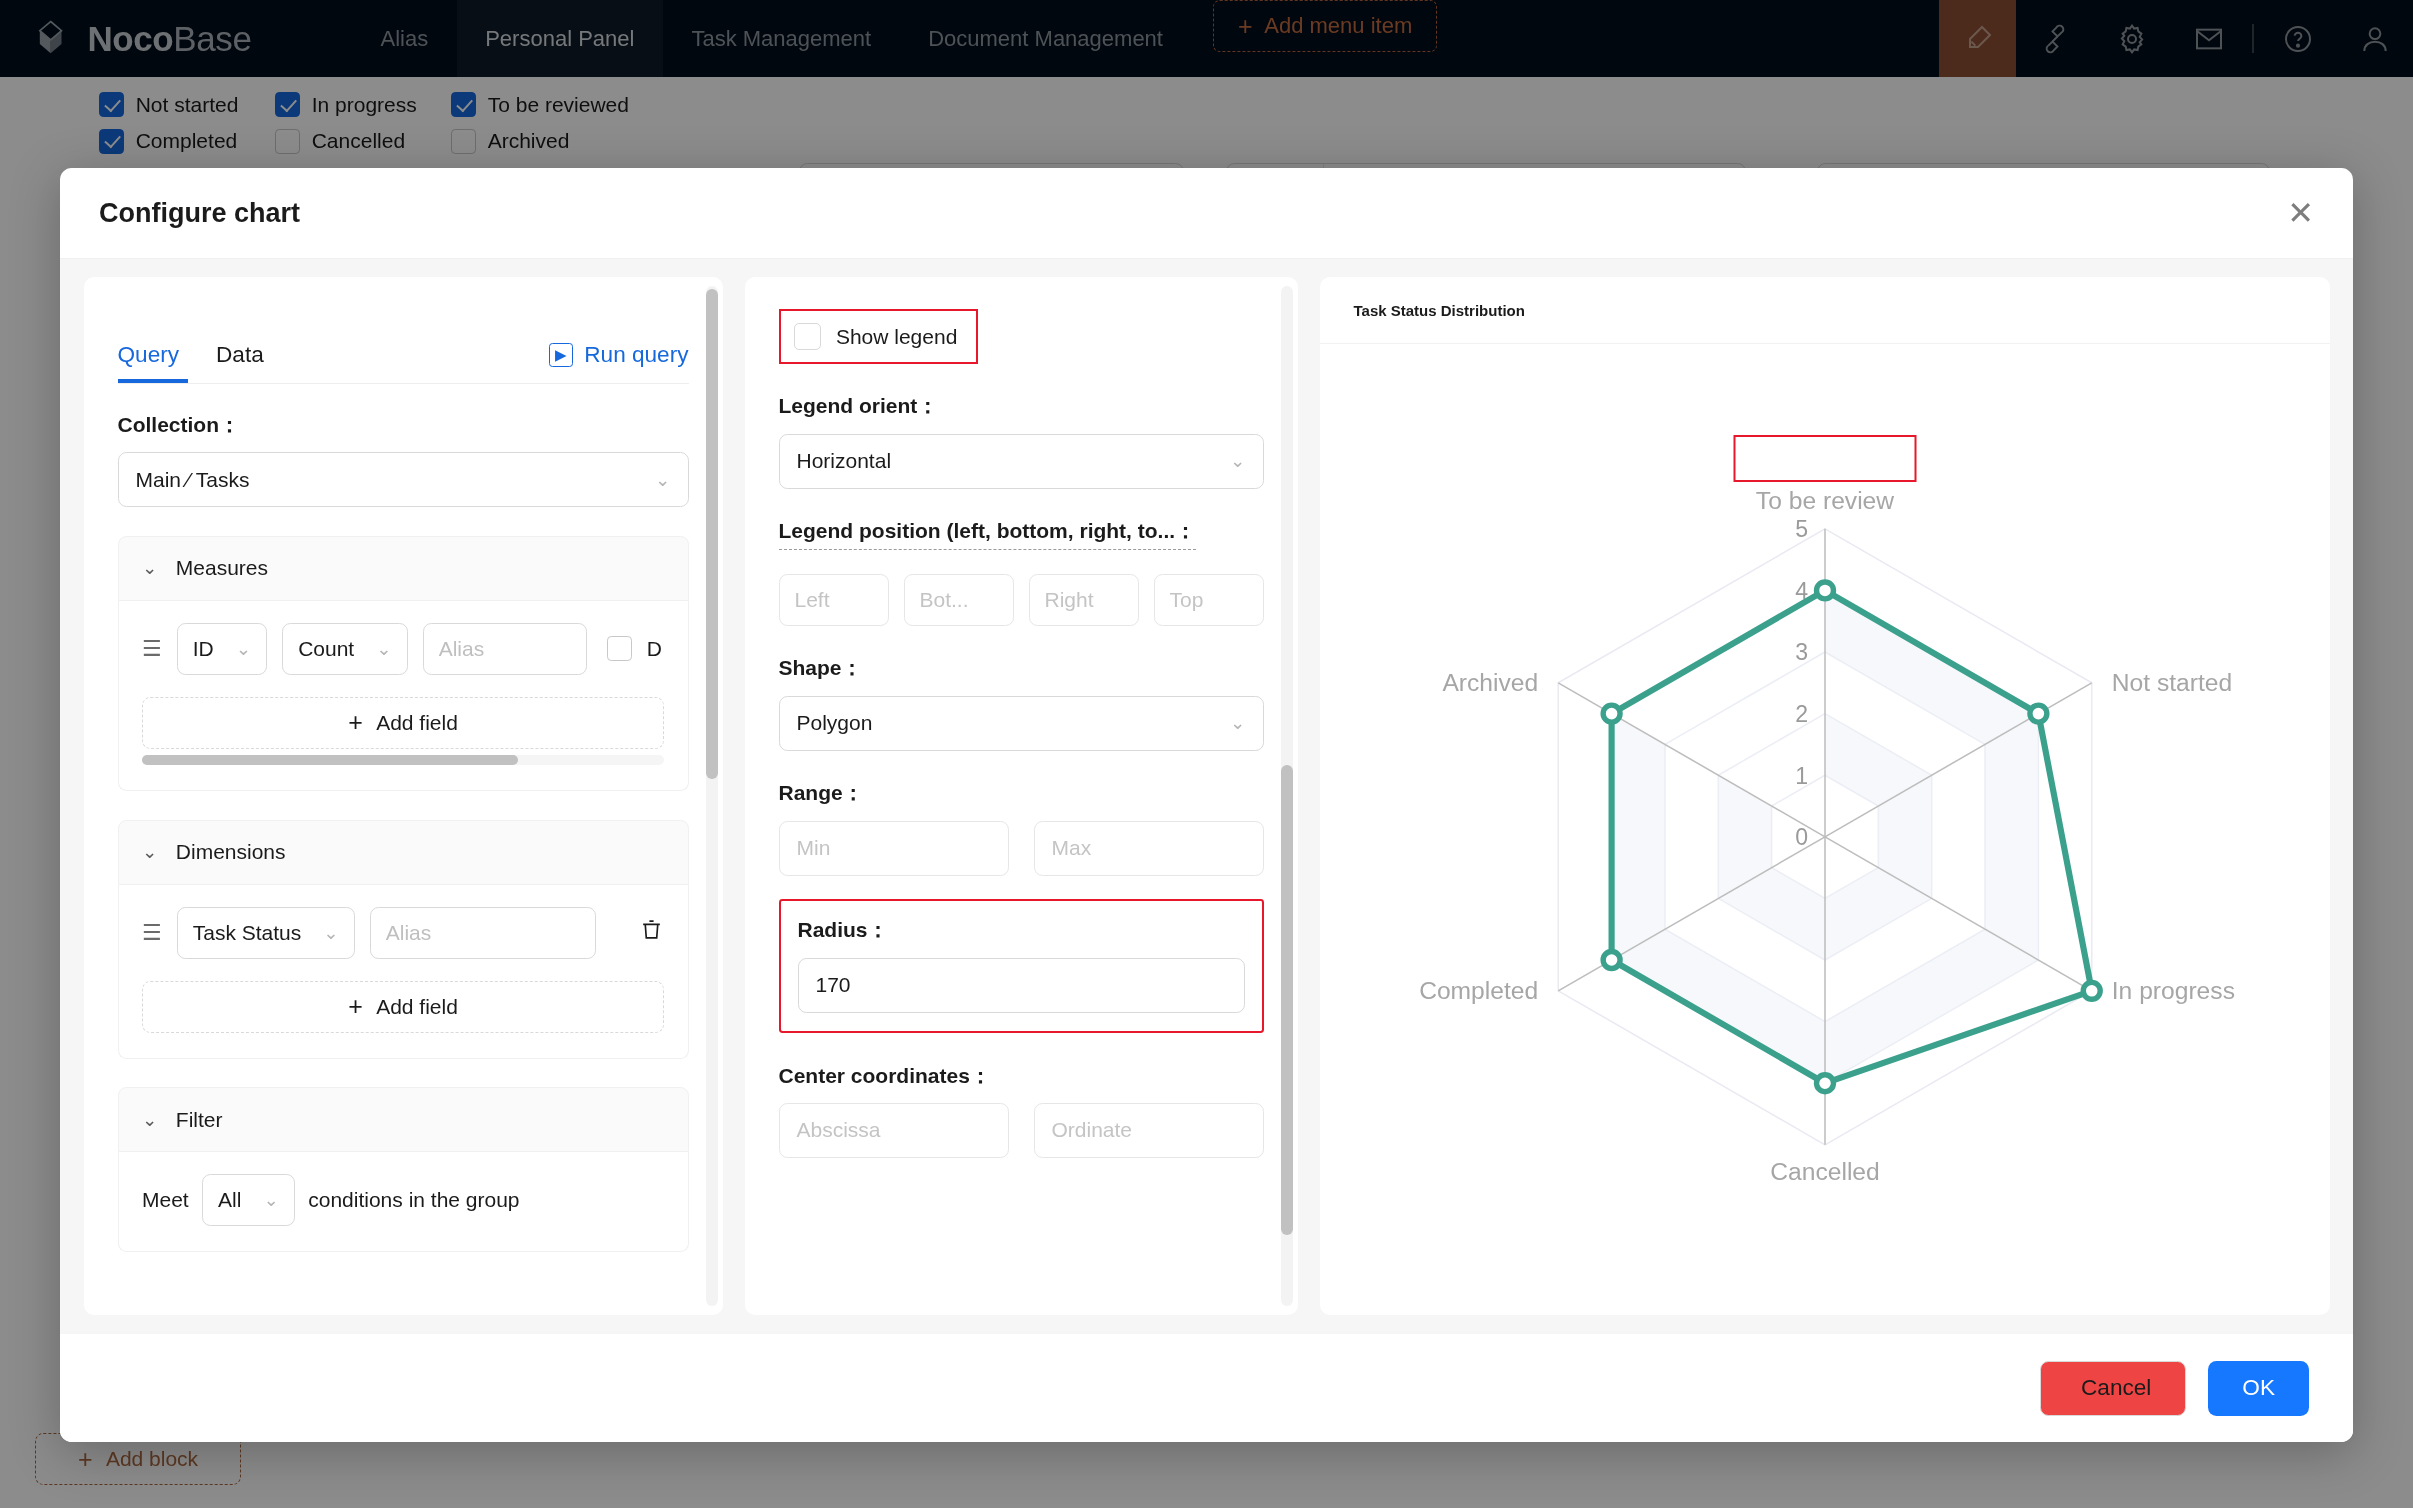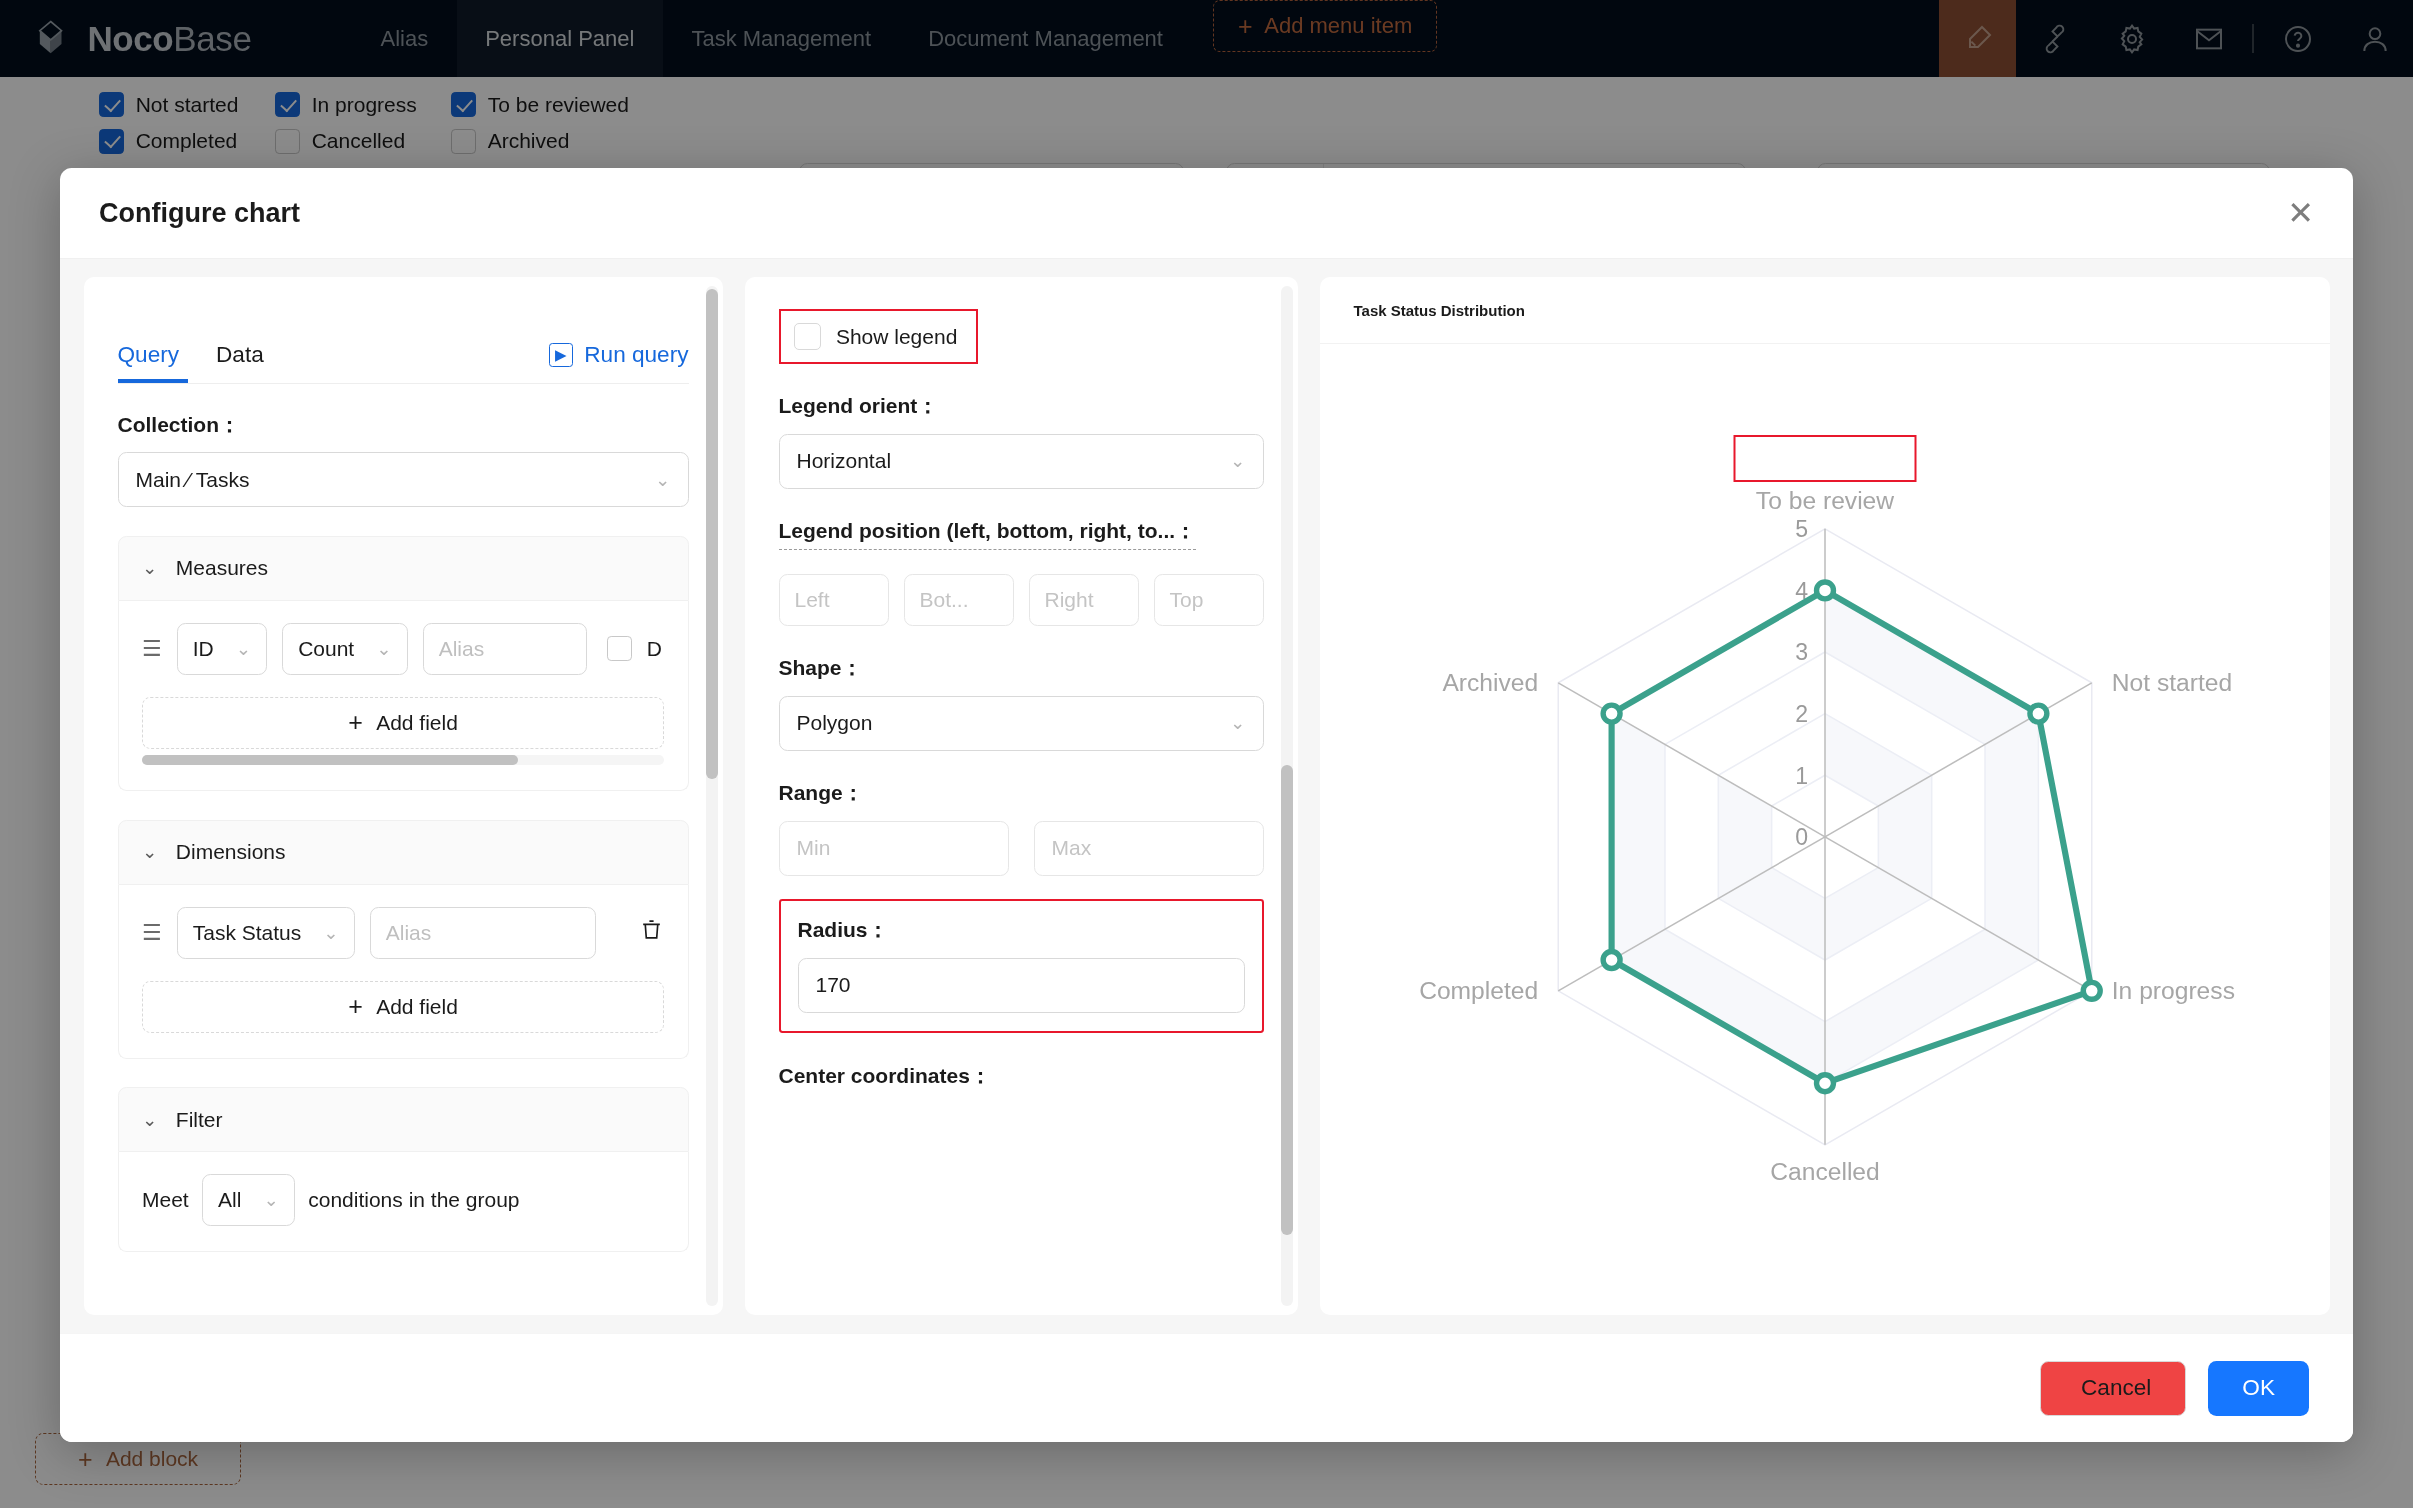--- a/index.html
+++ b/index.html
@@ -468,20 +468,28 @@
         </div>
 
         <div class="radiuswrap">
           <div class="mlbl">Radius：</div>
           <div class="inputbox">
               <span>170</span>
             </div>
         </div>
 
         <div class="mlbl">Center coordinates：</div>
+        <div class="pairrow">
+          <span class="pairbox">
+              <span>Abscissa</span>
+            </span>
+          <span class="pairbox">
+              <span>Ordinate</span>
+            </span>
+        </div>
       </div>
       <div class="scroll-track">
         <div class="scroll-thumb" style="top:47%; height:46%;"></div>
       </div>
     </div>
 
     <div class="panel panel-right">
       <div class="rp-head">
         <div class="rp-title">Task Status Distribution</div>
       </div>

